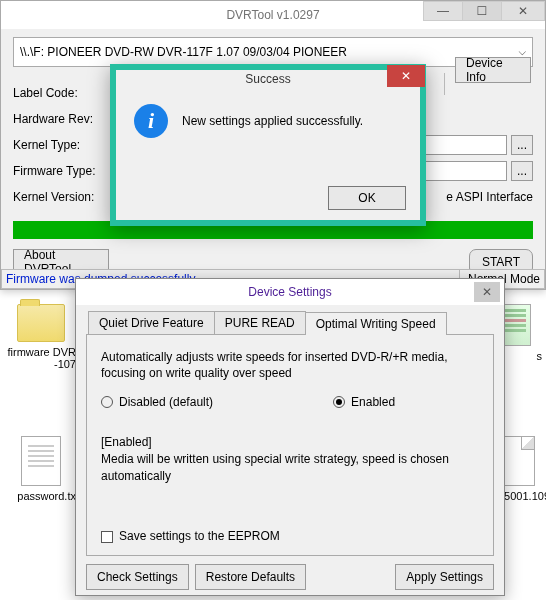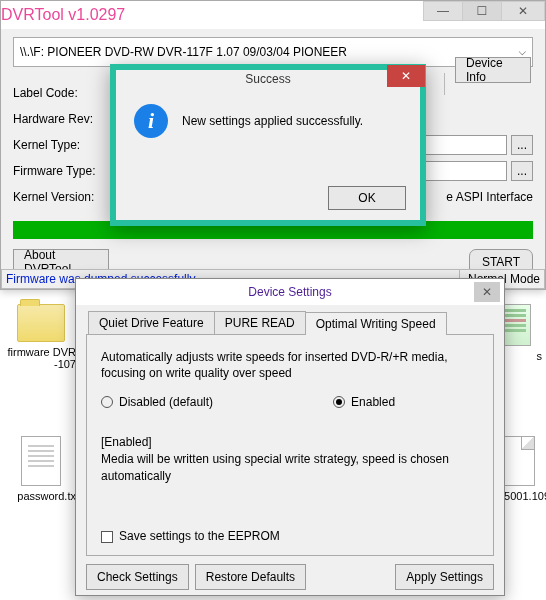--- a/index.html
+++ b/index.html
@@ -1,21 +1,21 @@
 <!DOCTYPE html>
 <html><head>
 <meta charset="utf-8">
 <style>
 * { box-sizing: border-box; font-family: "Segoe UI", Tahoma, sans-serif; font-size: 12px; }
 body { margin: 0; width: 546px; height: 600px; background: #fff; overflow: hidden; position: relative; }
 
 
 .main-window { position: absolute; top: 0; left: 0; width: 546px; height: 290px; background: #f0f0f0; border: 1px solid #aaa; box-shadow: 0 2px 8px rgba(0,0,0,0.2); }
 .titlebar { height: 28px; background: #fff; display: flex; align-items: center; position: relative; }
-.titlebar-title { flex: 1; font-size: 16px; color: #ec4899; }
+.titlebar-title { flex: 1; text-align: center; font-size: 12px; color: #737373; }
 .titlebar-controls { position: absolute; right: 0; top: 0; display: flex; }
 .titlebar-btn { width: 40px; height: 20px; background: #e0e0e0; border: 1px solid #ccc; margin-left: -1px; display: flex; align-items: center; justify-content: center; color: #555; }
 .titlebar-btn.max { background: #d8d8d8; }
 .titlebar-btn.close-m { width: 44px; }
 
 .main-body { padding: 8px 12px; }
 .device-dropdown { width: 100%; height: 30px; border: 1px solid #aaa; background: #fff; font-family: "Courier New", monospace; font-size: 12px; padding: 2px 6px; display: flex; align-items: center; justify-content: space-between; }
 .chev { font-size: 10px; color: #555; }
 
 .fields { margin-top: 14px; }

